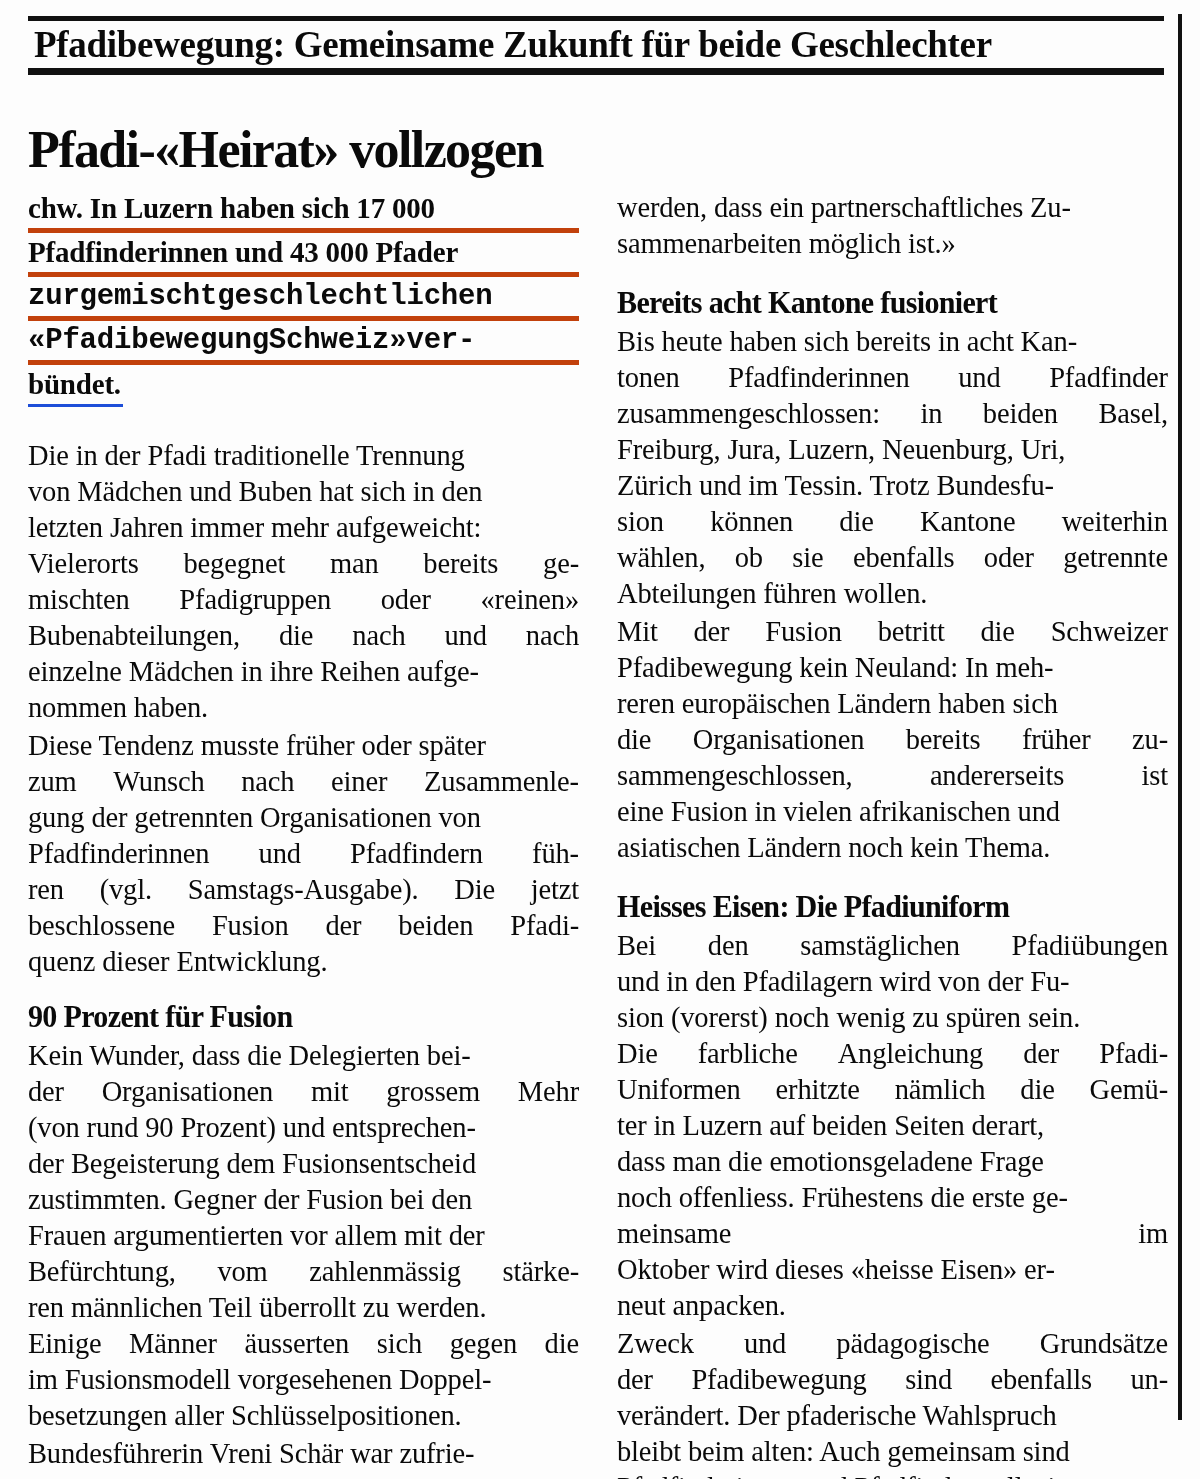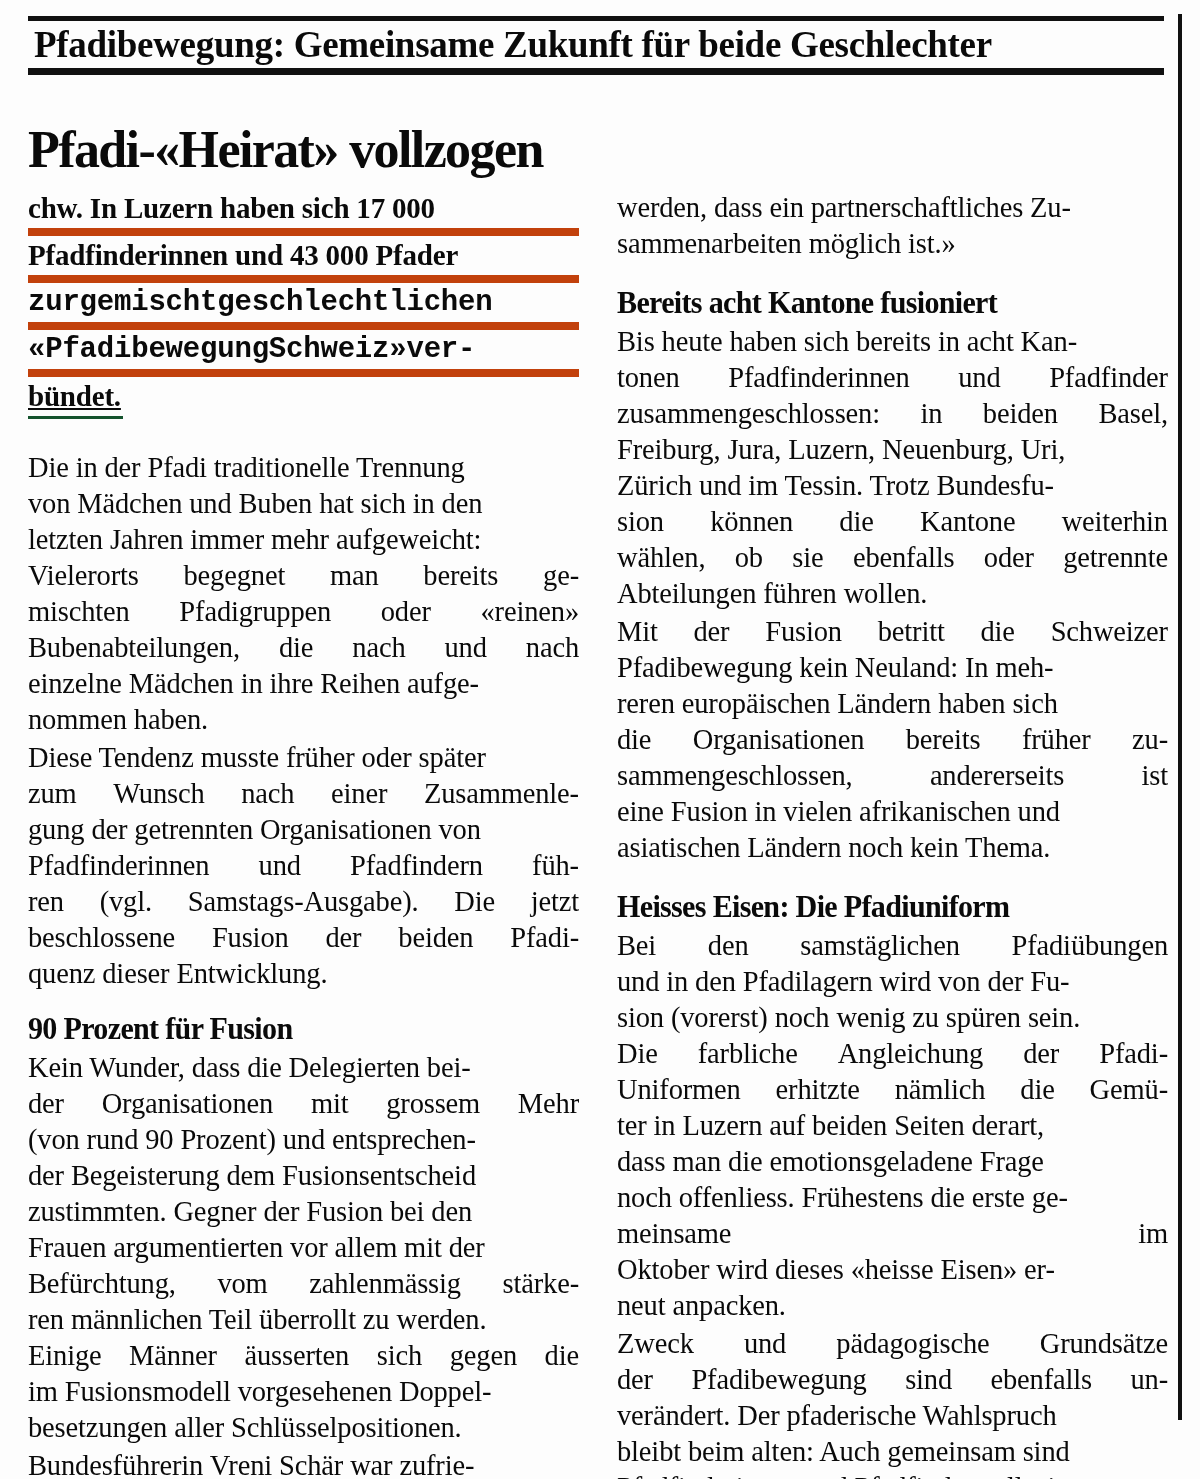--- a/index.html
+++ b/index.html
@@ -91,36 +91,35 @@
   .lead {
     font-weight: 700;
     font-size: 29px;
     line-height: 37px;
     text-align: justify;
     letter-spacing: -0.2px;
     margin: 0 0 20px 0;
   }
   .lead .ln {
     display: block;
-    border-bottom: 8px solid #c2410c;
+    border-bottom: 5px solid #c2410c;
     padding-bottom: 1px;
     margin-bottom: 1px;
     white-space: nowrap;
   }
   .lead .ln.just {
     display: flex;
     justify-content: flex-start;
     font-family: Liberation Mono, monospace;
   }
   .lead .ln.last {
     display: inline-block;
-    border-bottom: 3px solid #14532d;
+    border-bottom: 3px solid #1d4ed8;
     width: auto;
     padding-right: 2px;
-    text-decoration: underline;
   }
 
   
   .para {
     margin: 0 0 2px 0;
     font-size: 28.5px;
     line-height: 36px;
     text-align: justify;
     letter-spacing: -0.15px;
     hyphens: manual;

